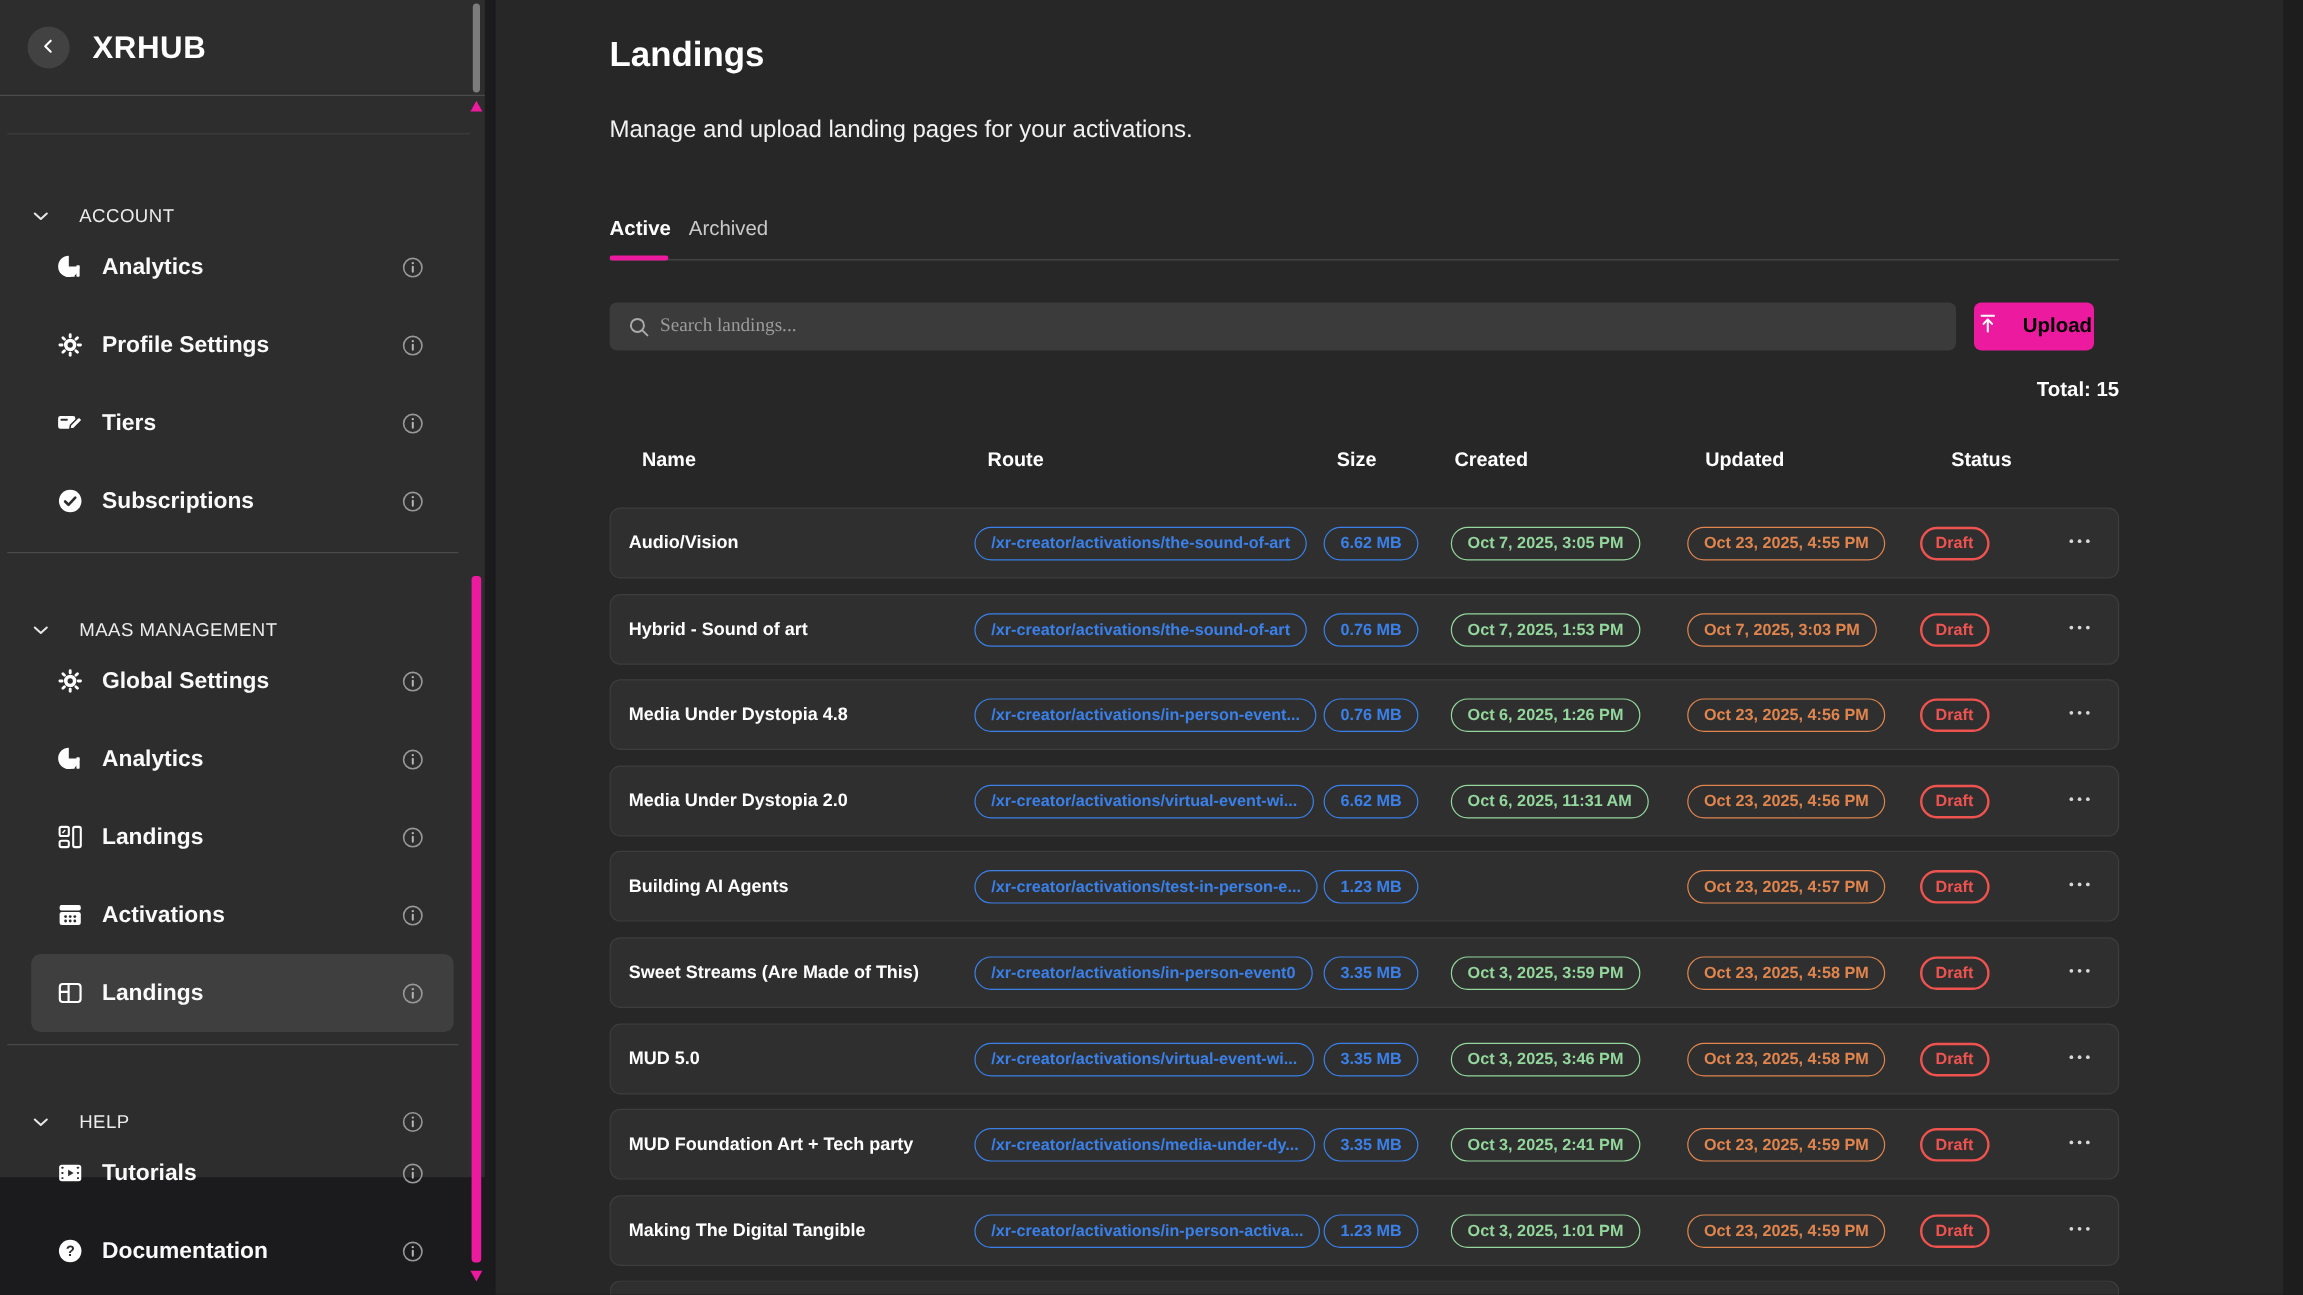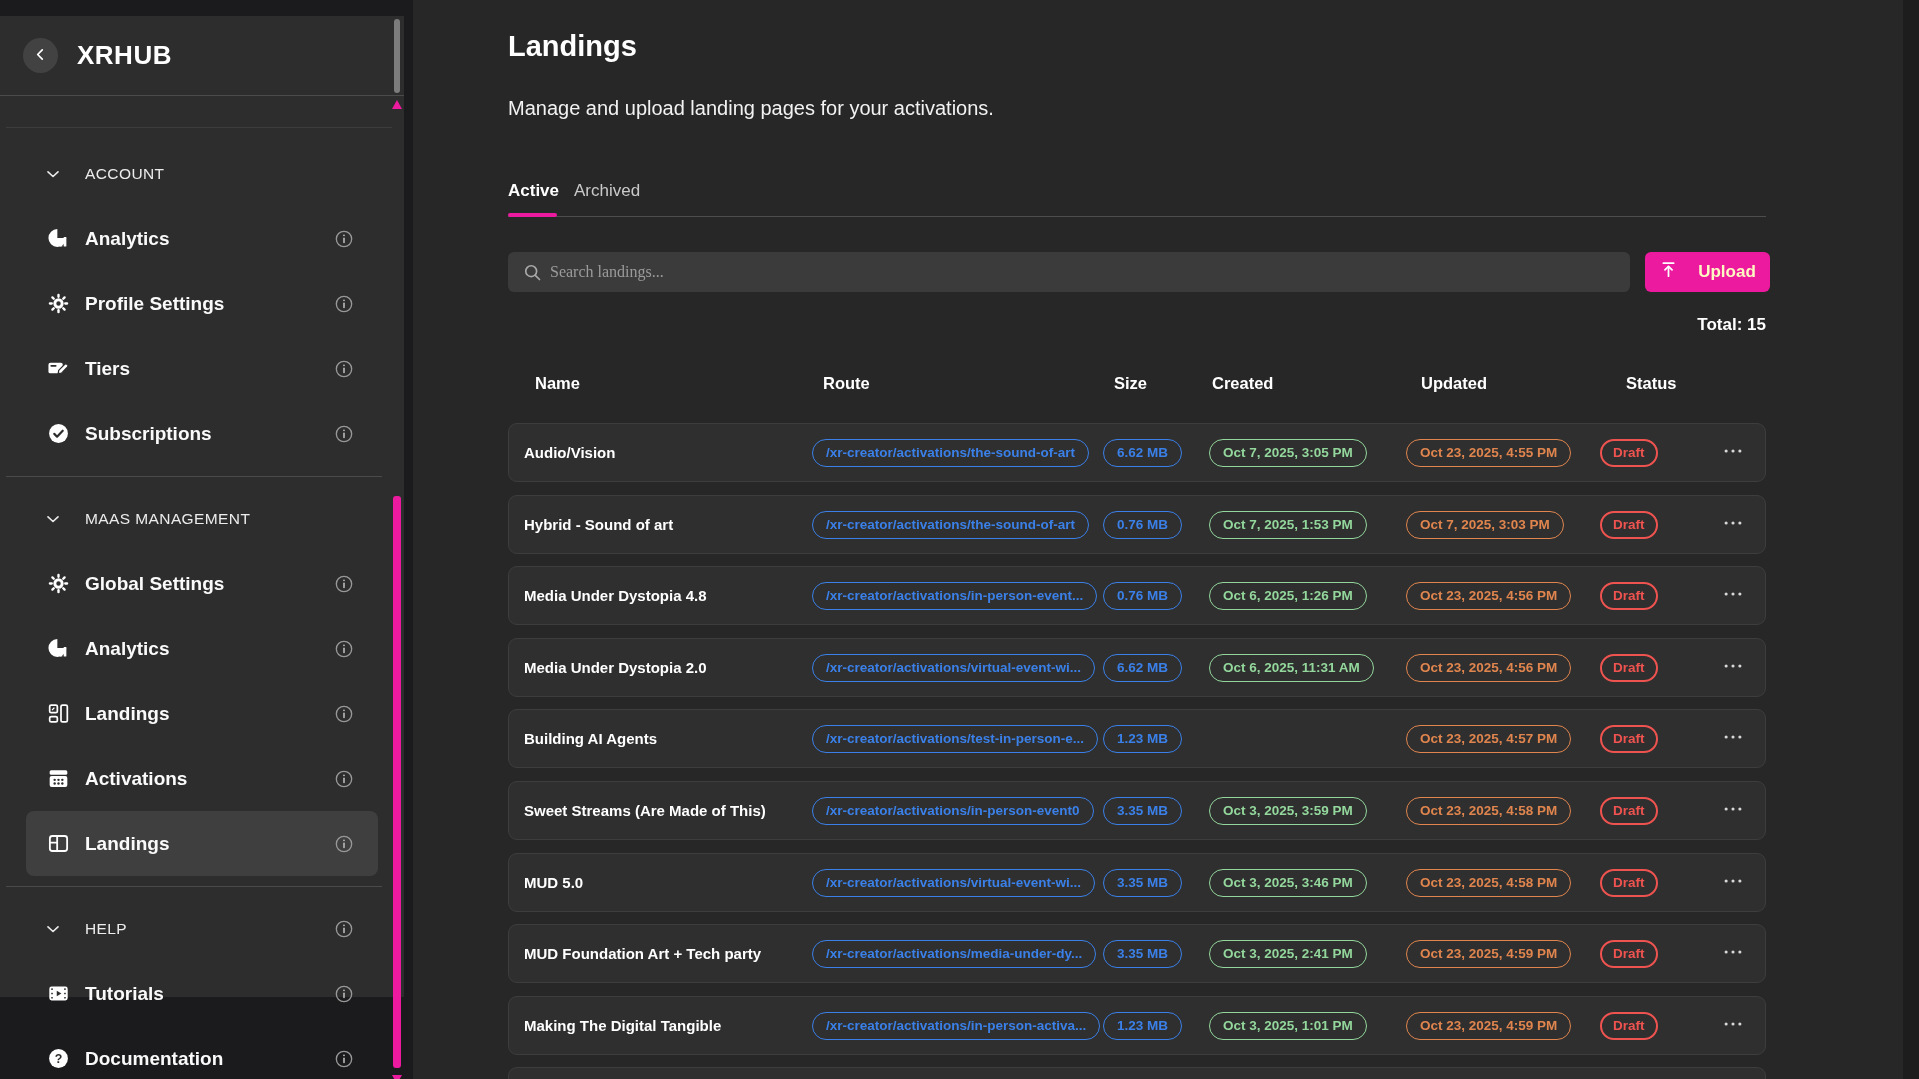--- a/index.html
+++ b/index.html
@@ -1,26 +1,26 @@
 <!DOCTYPE html>
 <html style="--pink: #ec1a9e; --blue: #3a80e8; --green: #93d79c; --orange: #e0854e; --red: #ef5350;"><head>
 <meta charset="utf-8">
 <style>
   *{margin:0;padding:0;box-sizing:border-box}
   html,body{width:1919px;height:1079px;overflow:hidden;background:#1b1b1d;font-family:"Liberation Sans",sans-serif}
   #root{position:relative;width:1919px;height:1079px}
 
   
-  #sidebar{position:absolute;left:0;top:16px;width:404px;height:981px;background:#2d2d2d}
+  #sidebar{position:absolute;left:0;top:0;width:404px;height:981px;background:#2d2d2d}
   #sb-header{position:absolute;top:0;left:0;width:100%;height:80px;border-bottom:1px solid #4b4b4b;display:flex;align-items:center;padding-left:23px}
   .back-btn{width:35px;height:35px;border-radius:50%;background:#424242;border:0;display:flex;align-items:center;justify-content:center;cursor:pointer;flex:0 0 auto}
   .sb-title{color:#fff;font-size:26px;font-weight:700;margin-left:19px;letter-spacing:.5px}
   #sb-line2{position:absolute;top:111px;left:6px;width:386px;height:1px;background:#3d3d3d}
   #sidebar-nav{position:absolute;top:112px;left:0;width:392px;padding-top:13px}
-  .sec-row{height:65px;display:flex;align-items:center;padding:0 38px 0 43px}
+  .sec-row{height:65px;display:flex;align-items:flex-end;padding:0 38px 0 24px}
   .nav-chev{width:20px;height:20px;display:flex;flex:0 0 auto}
   .sec-label{color:#ececec;font-size:15.5px;margin-left:22px;letter-spacing:.4px}
   .nav-item{height:65px;display:flex;align-items:center;margin:0 14px 0 26px;padding:0 24px 0 20px;border-radius:8px;cursor:pointer}
   .nav-item.selected{background:#3f3f3f}
   .nav-icon{width:24px;height:24px;display:flex;align-items:center;justify-content:center;flex:0 0 auto}
   .nav-label{color:#fafafa;font-size:19px;font-weight:700;margin-left:15px;white-space:nowrap}
   .info-btn{margin-left:auto;width:20px;height:20px;display:flex;flex:0 0 auto;cursor:pointer}
   .nav-divider{height:20px;display:flex;align-items:center;padding:0 10px 0 6px}
   .nav-divider>div{width:100%;height:1px;background:#4a4a4a}
   
@@ -35,21 +35,21 @@
   .pg-sub{position:absolute;left:95px;top:97px;font-size:20px;color:#f2f2f2}
   .tab{position:absolute;top:181px;font-size:17px;cursor:pointer;background:none;border:0;font-family:inherit}
   #tab-active{left:95px;font-weight:700;color:#fff}
   #tab-archived{left:161px;color:#c9c9c9;font-weight:400}
   #tabs-hr{position:absolute;left:95px;top:216px;width:1258px;height:1px;background:#4d4d4d}
   #tab-underline{position:absolute;left:95px;top:213px;width:49px;height:4px;border-radius:2px;background:var(--pink,#ec1a9e)}
   #search{position:absolute;left:95px;top:252px;width:1122px;height:40px;background:#3b3b3b;border-radius:6px;display:flex;align-items:center;padding:0 14px}
   #search .s-icon{display:flex;flex:0 0 auto}
   #search input{flex:1;background:transparent;border:0;outline:0;color:#ddd;font-size:16px;margin-left:7px;font-family:Liberation Serif, serif}
   #search input::placeholder{color:#9b9b9b}
-  #upload{position:absolute;left:1232px;top:252px;width:125px;height:40px;background:var(--pink,#ec1a9e);border:0;border-radius:6px;display:flex;align-items:center;justify-content:center;gap:20px;color:#fef9c3;font-size:17px;font-weight:700;font-family:inherit;cursor:pointer}
+  #upload{position:absolute;left:1232px;top:252px;width:100px;height:40px;background:var(--pink,#ec1a9e);border:0;border-radius:6px;display:flex;align-items:center;justify-content:center;gap:20px;color:#000000;font-size:17px;font-weight:700;font-family:inherit;cursor:pointer}
   #total{position:absolute;top:315px;left:1100px;width:253px;text-align:right;color:#fff;font-size:17px;font-weight:700}
   #thead{position:absolute;top:374px;left:107px;width:1258px;height:26px}
   #thead span{position:absolute;top:0;color:#fff;font-size:16.5px;font-weight:700;white-space:nowrap}
   .h0{left:15px}.h1{left:303px}.h2{left:594px}.h3{left:692px}.h4{left:901px}.h5{left:1106px}
   .row-card{position:absolute;left:95px;width:1258px;height:59px;background:#2f2f2f;border:1px solid #3d3d3d;border-radius:9px}
   .row-card.partial{height:30px;border-bottom:0;border-radius:9px 9px 0 0}
   .row-card .c{position:absolute;top:0;height:100%;display:flex;align-items:center}
   .c.name{left:15px;color:#fff;font-size:15px;font-weight:700;white-space:nowrap}
   .c.route{left:303px}.c.size{left:594px}.c.created{left:700px}.c.updated{left:897px}.c.status{left:1091px}
   .c.dots{left:1196px;width:56px;justify-content:center}

